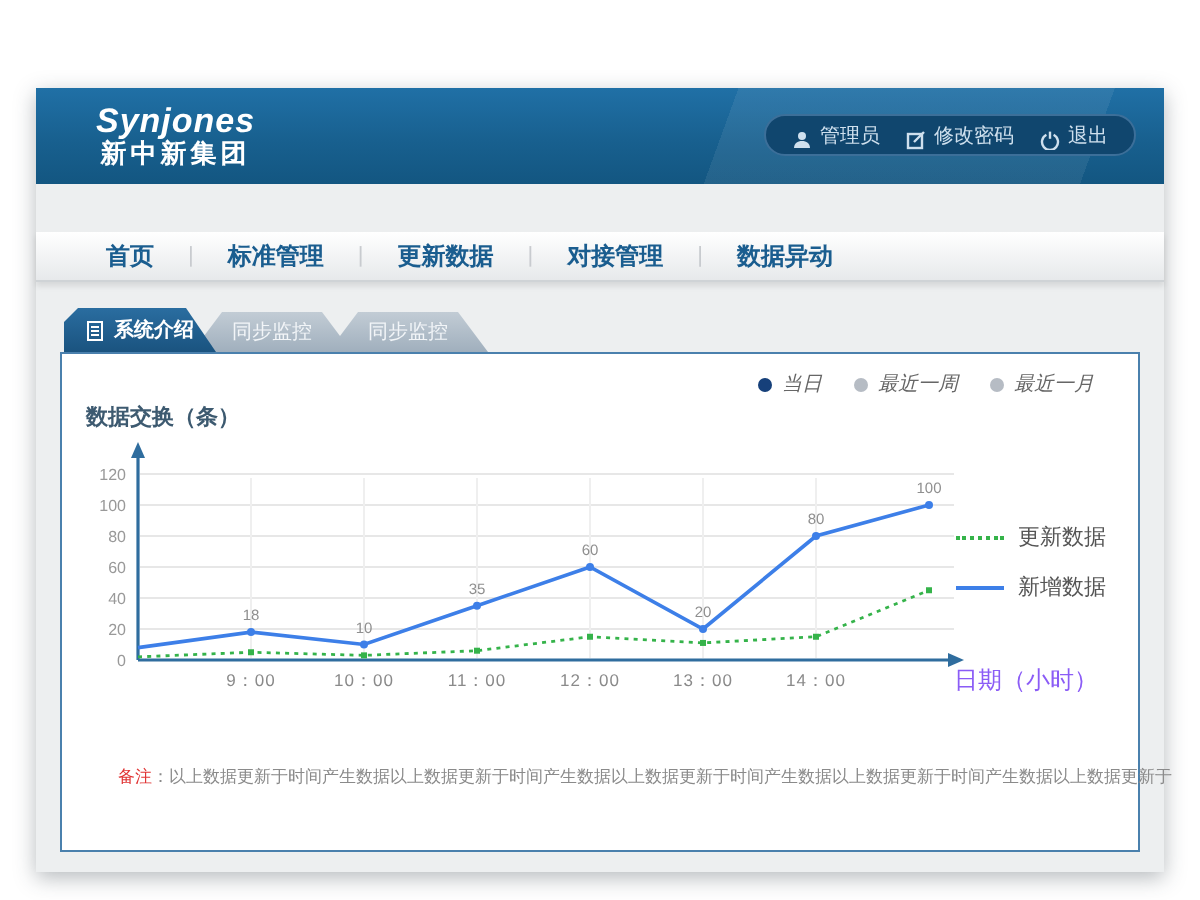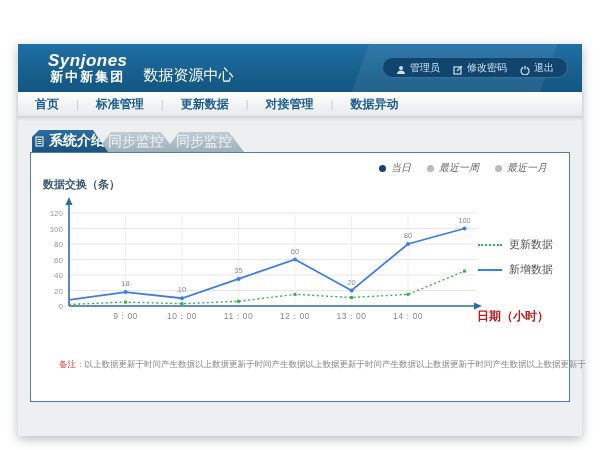--- a/index.html
+++ b/index.html
@@ -18,29 +18,29 @@
   .logo-cn { font-size:13px; font-weight:bold; letter-spacing:2px; }
   .app-title { color:#fff; font-size:15px; margin-left:16px; margin-top:14px; z-index:1; }
   .user-pill { position:absolute; right:14px; top:13px; height:21px; display:flex; align-items:center;
     gap:13px; padding:0 13px; background:#10466e; border:1px solid #3c6f99; border-radius:11px;
     color:#cfe0ee; font-size:10px; z-index:2; }
   .pill-item { display:flex; align-items:flex-end; gap:4px; cursor:pointer; white-space:nowrap; }
   .pill-item svg { display:block; }
 
   
   .navbar { height:25px; background:linear-gradient(#ffffff,#e7e9eb); border-bottom:1px solid #cfd3d6;
-    box-shadow:0 2px 3px rgba(0,0,0,.10); display:flex; align-items:center; 
-    position:relative; z-index:3; }
+    box-shadow:0 2px 3px rgba(0,0,0,.10); display:flex; align-items:center; padding-left:18px;
+    position:relative; z-index:3;margin-top:24px; }
   .nav-item { font-size:12px; font-weight:bold; color:#1a5d8f; padding:0 17px; cursor:pointer; }
   .nav-sep { color:#c8cbcf; font-size:11px; }
 
   
   .content { position:relative; height:319px; padding-top:13px; }
   .tabs { display:flex; align-items:flex-end; margin-left:14px; height:22px; position:relative; z-index:2; }
-  .tab { display:flex; align-items:center; justify-content:center; font-size:14px; color:#fff; cursor:pointer; }
+  .tab { display:flex; align-items:center; justify-content:center; font-size:10px; color:#fff; cursor:pointer; }
   .tab.active { width:76px; height:22px; font-weight:bold; gap:5px;
     background:linear-gradient(#2a6da0,#1a537f);
     clip-path:polygon(0 100%, 0 7px, 7px 0, calc(100% - 15px) 0, 100% 100%); z-index:4; }
   .tab.inactive { width:80px; height:20px; color:#f2f5f8;
     background:linear-gradient(#c2ccd5,#a0afbd);
     clip-path:polygon(15px 0, calc(100% - 15px) 0, 100% 100%, 0 100%);
     margin-left:-12px; z-index:2; }
   .tab.inactive:last-child { z-index:1; }
 
   .panel { position:absolute; left:12px; right:12px; top:35px; height:250px;
@@ -49,35 +49,34 @@
     font-size:10px; color:#666;font-style:italic; }
   .radio { display:flex; align-items:center; gap:5px; cursor:pointer; }
   .radio-dot { width:7px; height:7px; border-radius:50%; background:#b6bcc4; display:inline-block; }
   .radio.selected .radio-dot { background:#16407a; }
   .y-title { position:absolute; top:24px; left:12px; font-size:11px; font-weight:bold; color:#3d5a70; }
   #chart-svg { position:absolute; top:42px; left:10px; }
   .series-legend { position:absolute; top:84px; right:16px; display:flex; flex-direction:column;
     gap:10px; font-size:11px; color:#555; }
   .legend-row { display:flex; align-items:center; gap:7px; }
   .swatch { width:24px; height:0; display:inline-block; }
-  .x-title { position:absolute; top:155px; left:446px; font-size:12px; font-weight:bold; color:#b91c1c; }
+  .x-title { position:absolute; top:155px; left:446px; font-size:12px; font-weight:normal; color:#8b5cf6; }
   .note { position:absolute; top:206px; left:28px; right:10px; font-size:8.5px; color:#8a8a8a; white-space:nowrap; }
   .note-label { color:#e03333; }
 </style>
 </head>
 <body>
 
 <div class="window">
 
   <header class="header">
     <div class="logo">
       <div class="logo-en">Synjones</div>
       <div class="logo-cn">新中新集团</div>
     </div>
-    <div class="app-title">数据资源中心</div>
     <div class="user-pill">
       <span class="pill-item">
         <svg width="10" height="10" viewBox="0 0 10 10" fill="currentColor">
             <circle cx="5" cy="3" r="2"></circle>
             <path d="M1 9c0-2.2 1.8-3.5 4-3.5S9 6.8 9 9z"></path>
           </svg>
         <span>管理员</span>
       </span>
       <span class="pill-item">
         <svg width="10" height="10" viewBox="0 0 10 10" fill="none" stroke="currentColor" stroke-width="1.2">

